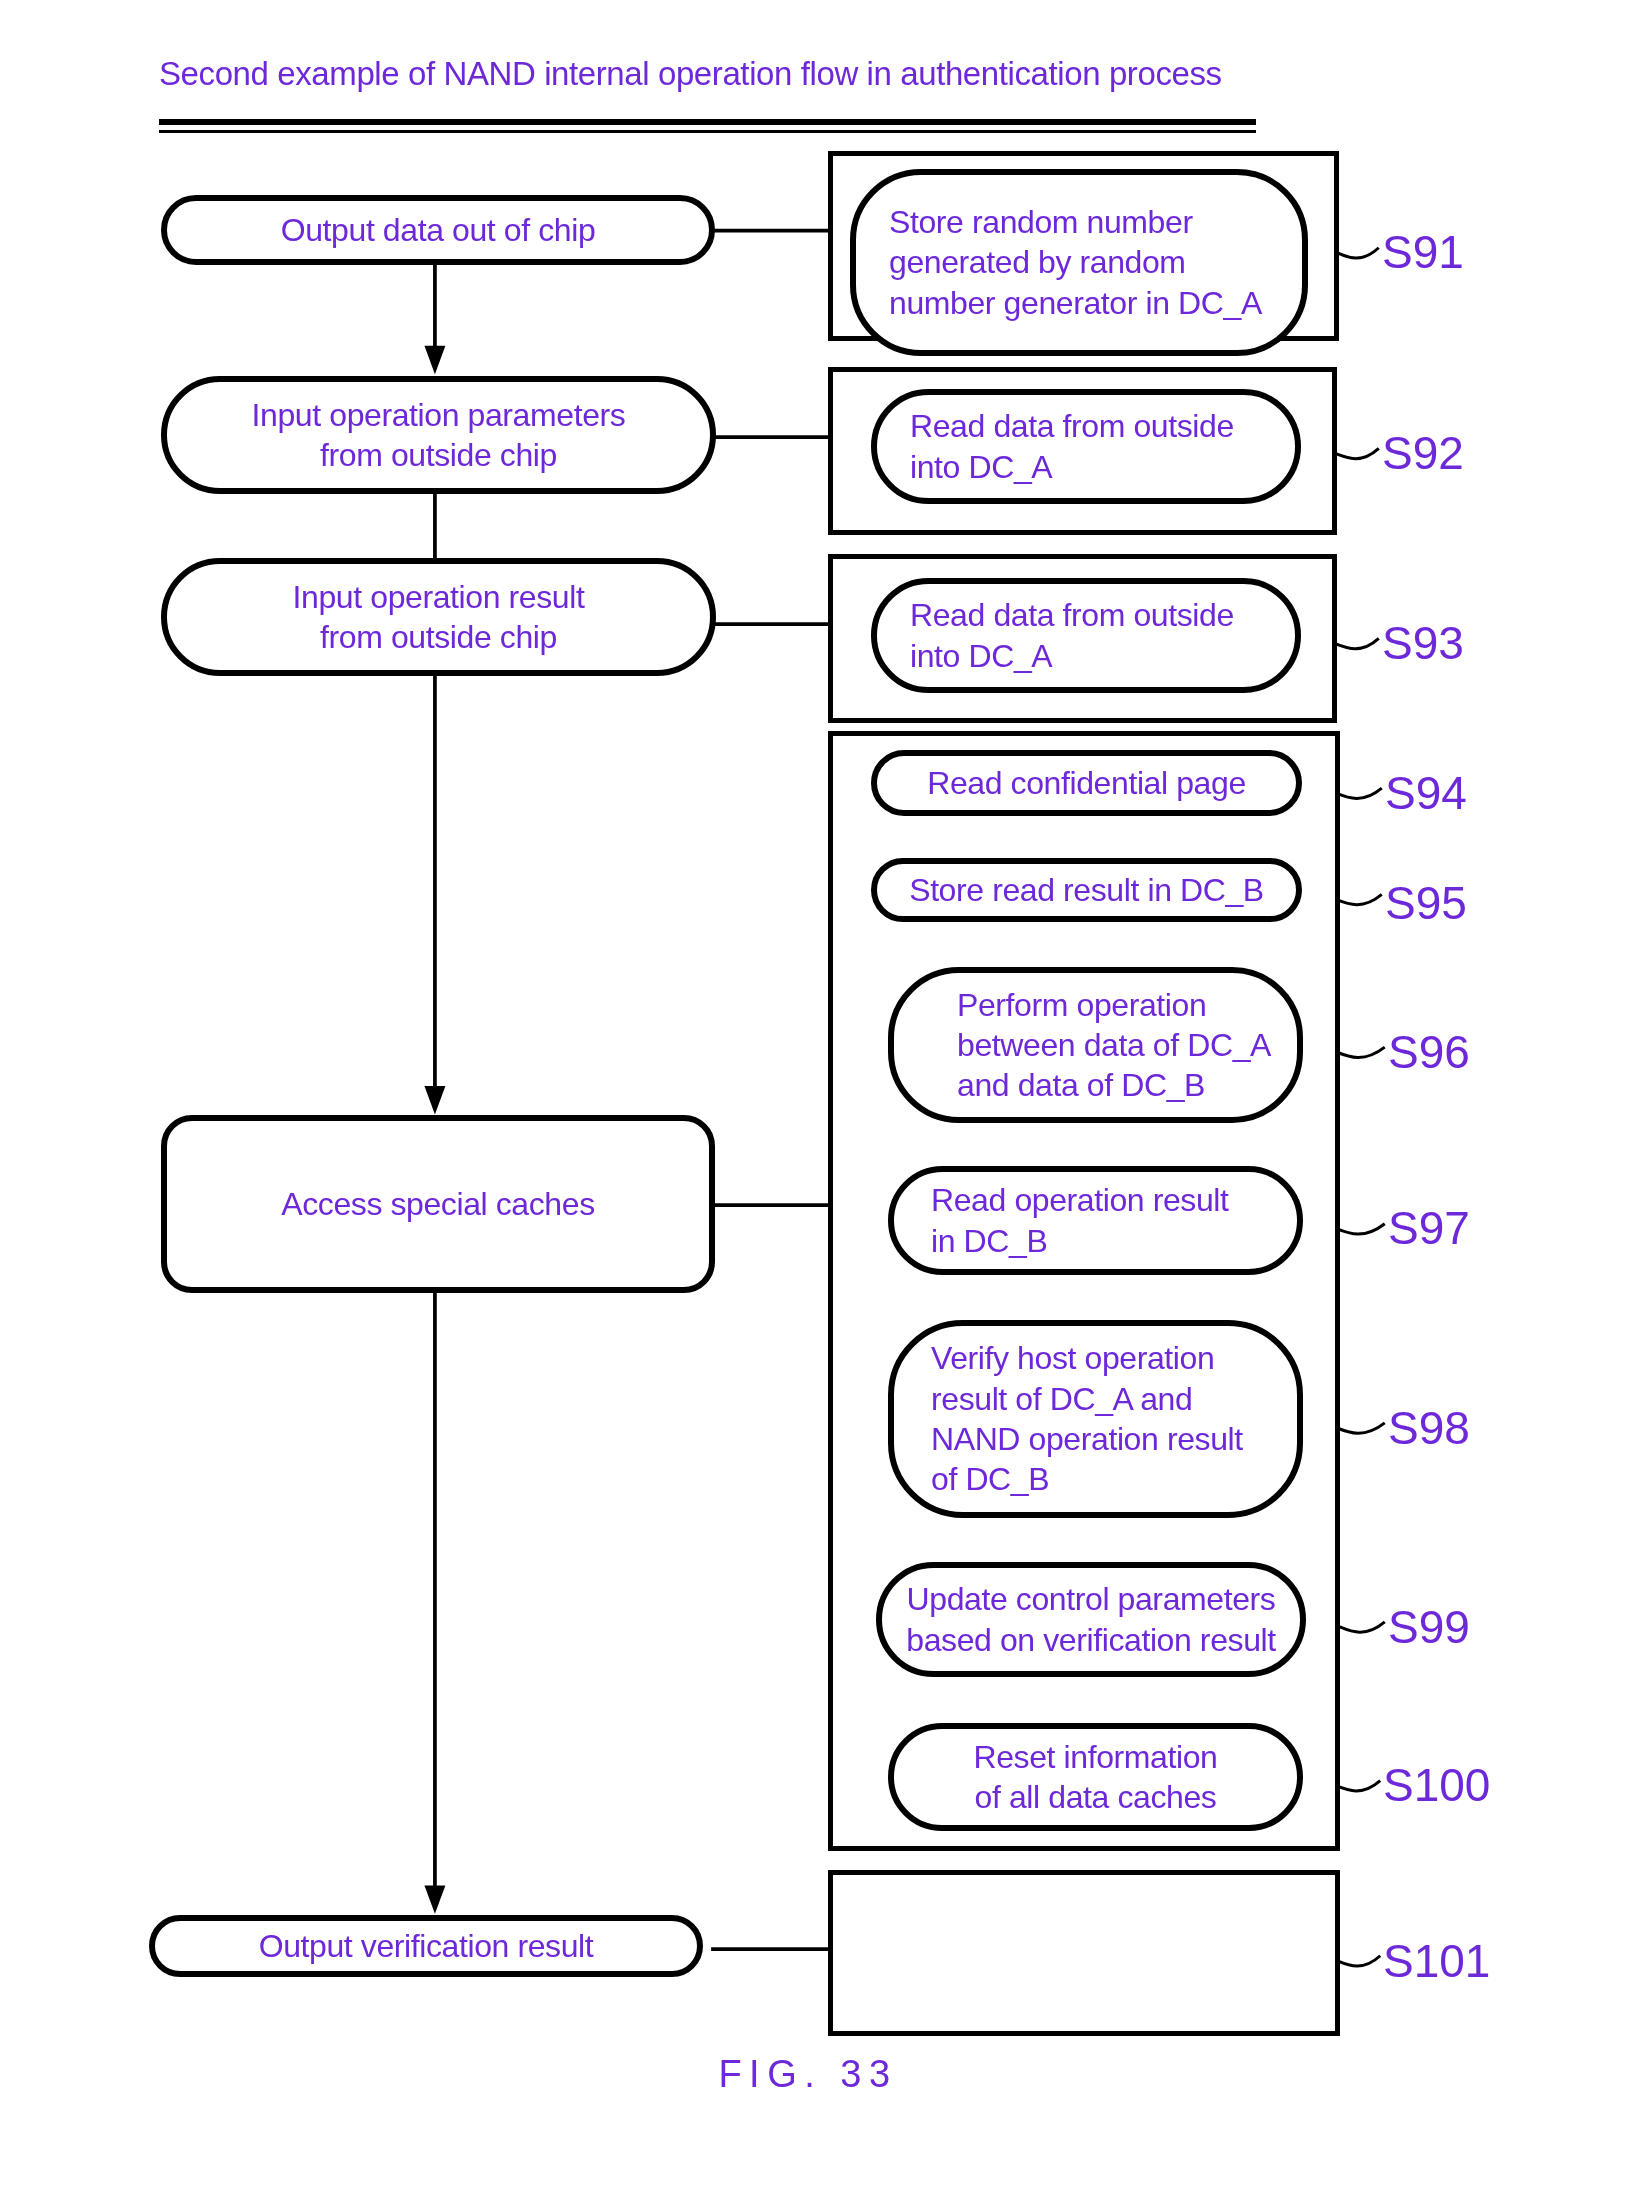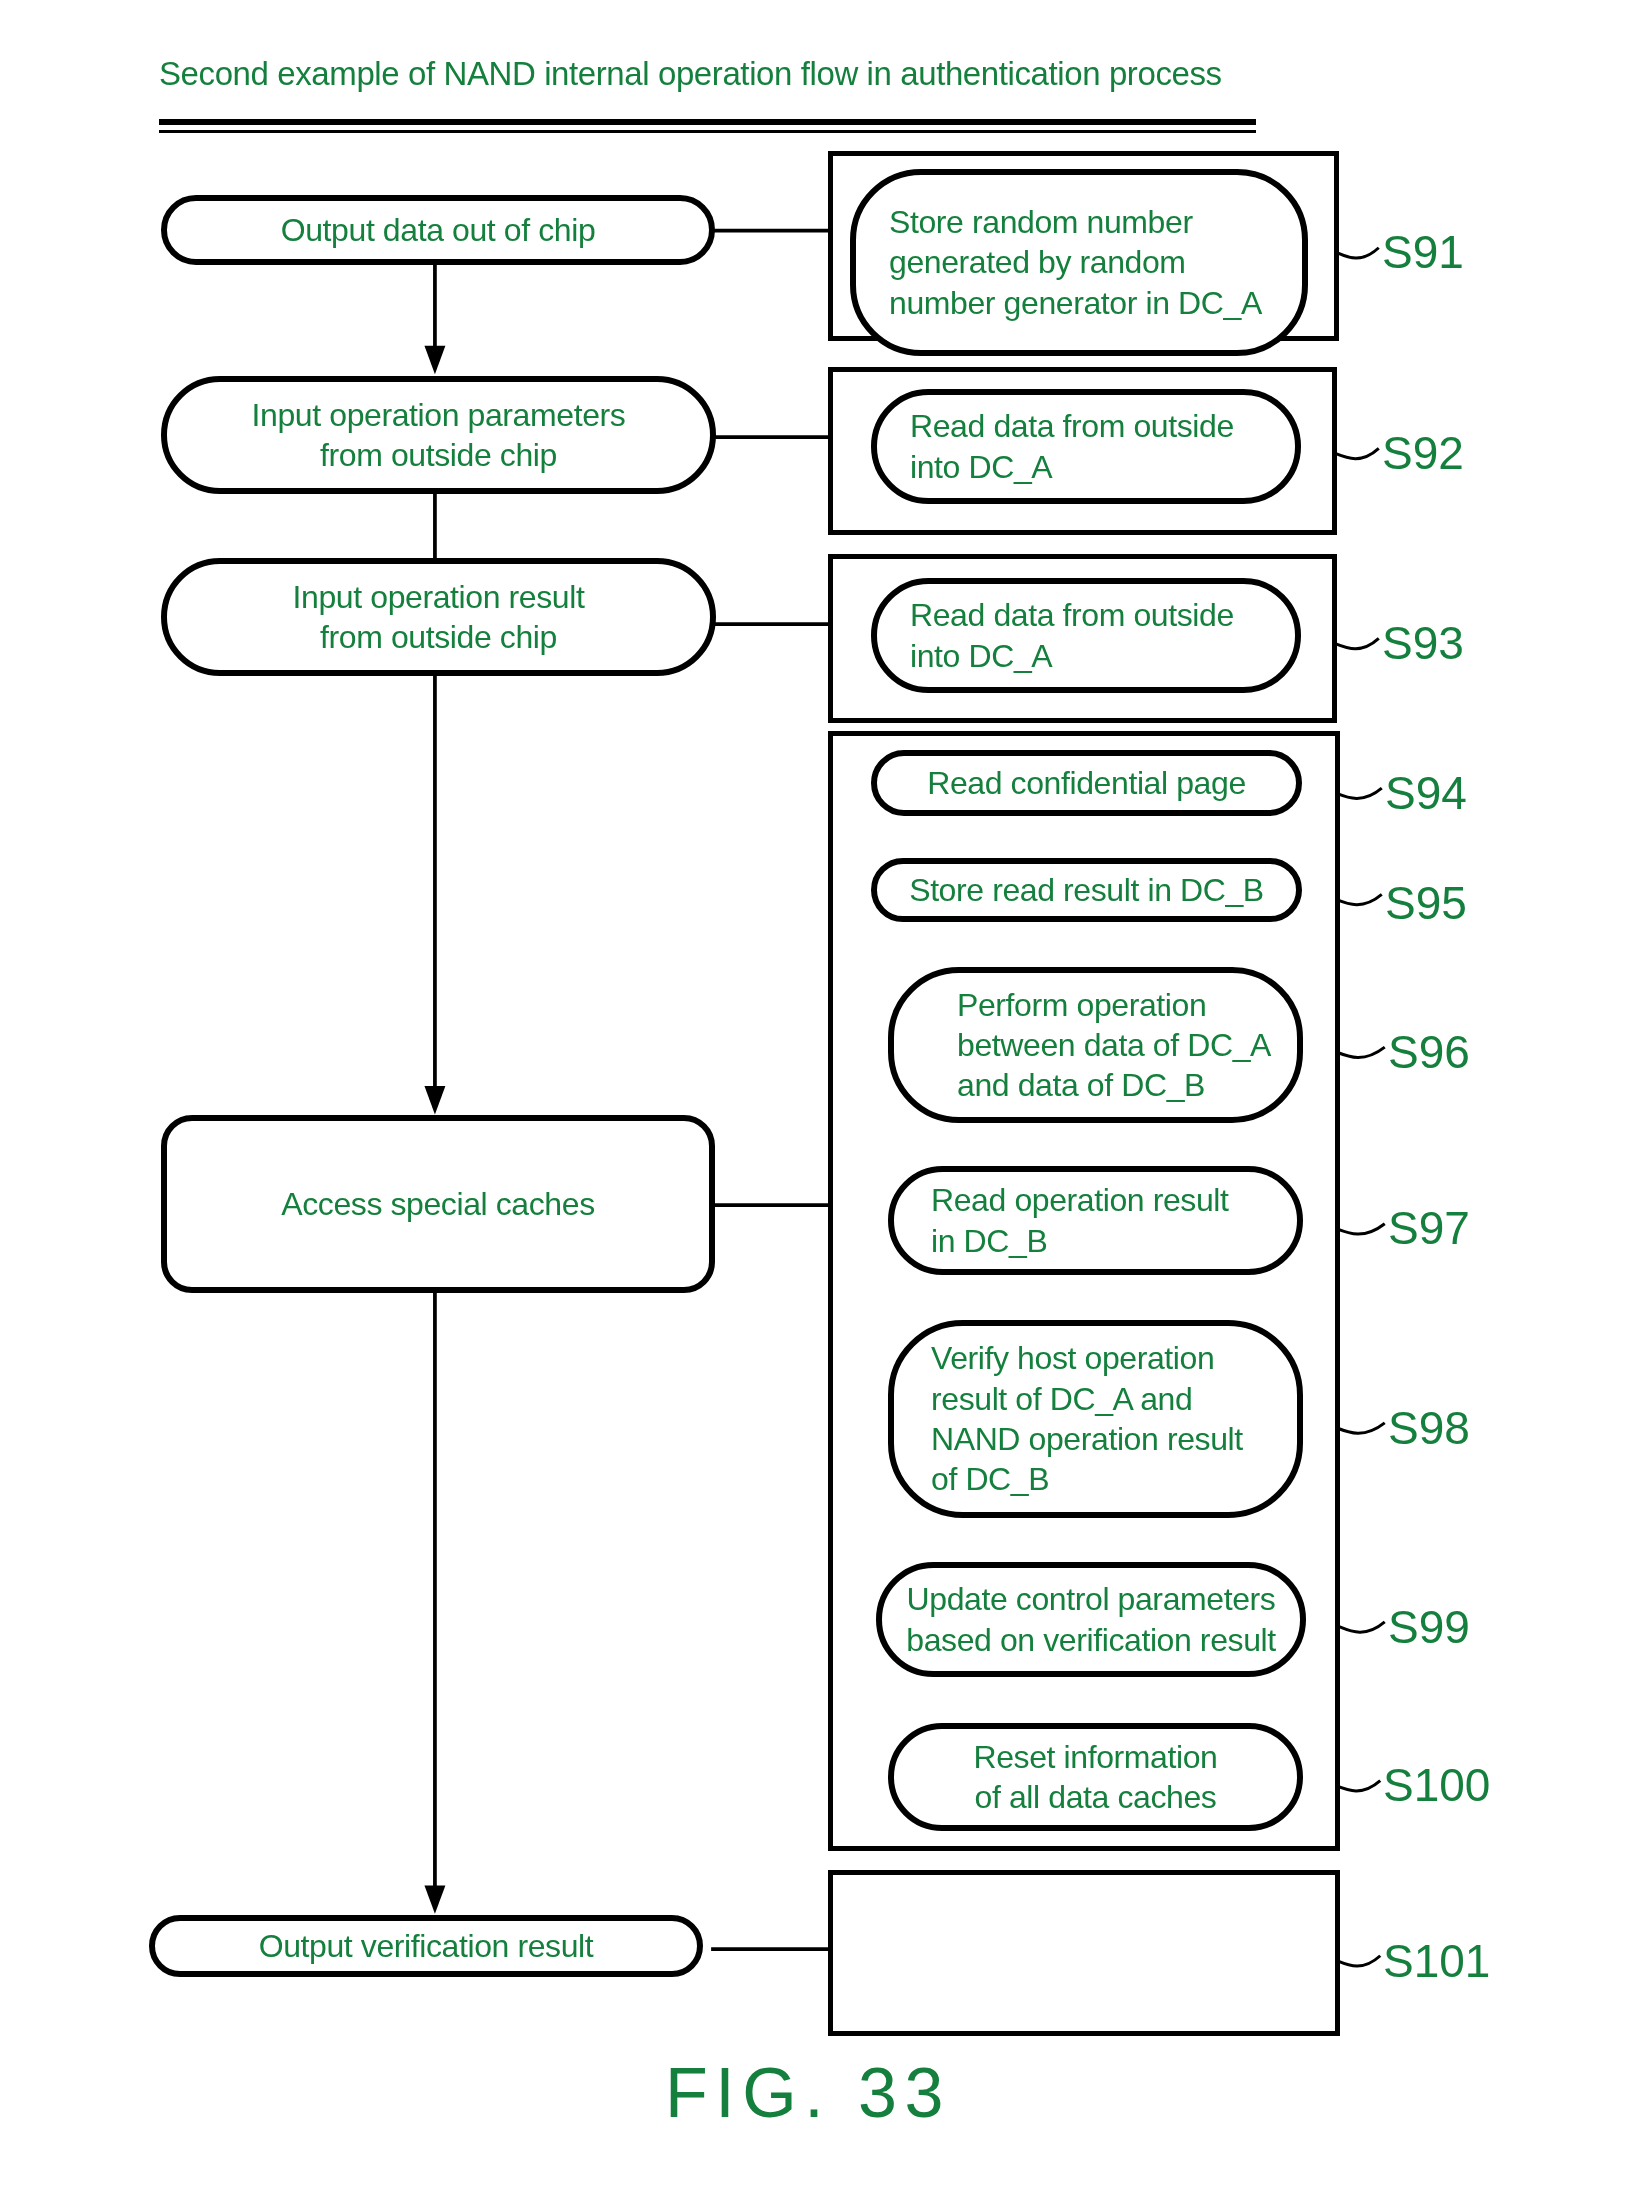--- a/index.html
+++ b/index.html
@@ -1,21 +1,21 @@
 <!DOCTYPE html>
 <html style="font-size:12px"><head>
 <meta charset="utf-8">
 <style>
   html,body{margin:0;padding:0;background:#e8e8e8;}
   #page{
     position:relative;
     width:1652px;height:2205px;
     background:#ffffff;
     font-family:"Liberation Sans","DejaVu Sans",sans-serif;
-    color:#15803d;
+    color:#6d28d9;
     overflow:hidden;
   }
   .abs{position:absolute;box-sizing:border-box;}
   #title{
     left:159px;top:55px;width:1123px;
     font-size:33px;letter-spacing:-0.4px;white-space:nowrap;
   }
   #title-underline{
     left:159px;top:119px;width:1097px;height:13.5px;
     border-top:6px solid #000;border-bottom:3px solid #000;
@@ -26,21 +26,21 @@
     text-align:center;font-size:32px;line-height:1.26;letter-spacing:-0.4px;
     white-space:pre-line;
   }
   .pill.textleft{justify-content:flex-start;text-align:left;}
   .rbox{border:5.2px solid #000;background:#fff;}
   .step{
     font-size:46px;letter-spacing:0px;white-space:nowrap;
   }
   #fig-label{
     left:621px;top:2053px;width:374px;
-    font-size:70px;letter-spacing:7.5px;text-align:center;white-space:nowrap;
+    font-size:38px;letter-spacing:7.5px;text-align:center;white-space:nowrap;
   }
   #overlay{position:absolute;left:0;top:0;pointer-events:none;}
   #overlay line,#overlay path{stroke:#000;fill:none;}
   #overlay polygon{fill:#000;stroke:none;}
 </style>
 </head>
 <body>
 
 <div id="page">
 

